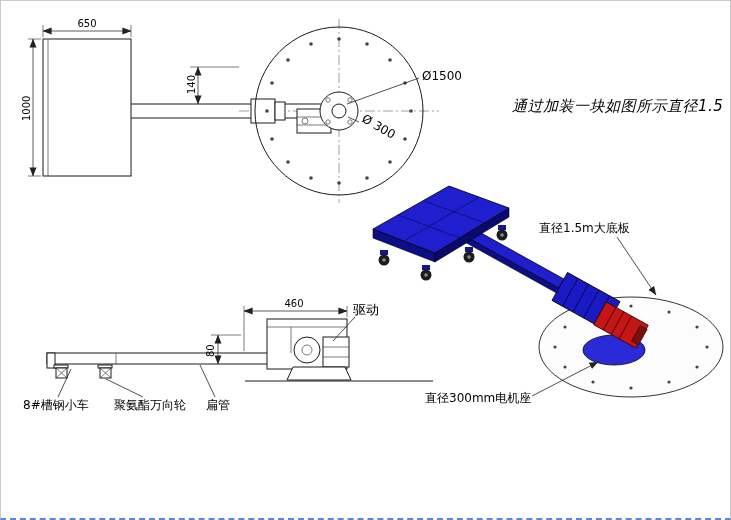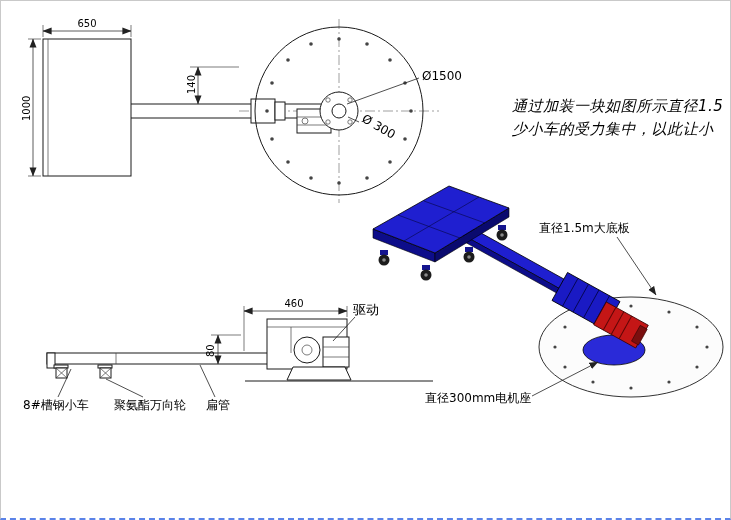--- a/index.html
+++ b/index.html
@@ -237,16 +237,15 @@
       <text x="113" y="408" class="lbl">聚氨酯万向轮</text>
       <line class="lead" x1="105" y1="378" x2="142" y2="396"></line>
 
       <text x="205" y="408" class="lbl">扁管</text>
       <line class="lead" x1="199" y1="364" x2="214" y2="396"></line>
     </g>
   </svg>
 
   <div class="note">
     <div>通过加装一块如图所示直径1.5</div>
-    <div>少小车的受力集中，以此让小</div>
   </div>
 
 </div>
 
 </body></html>

